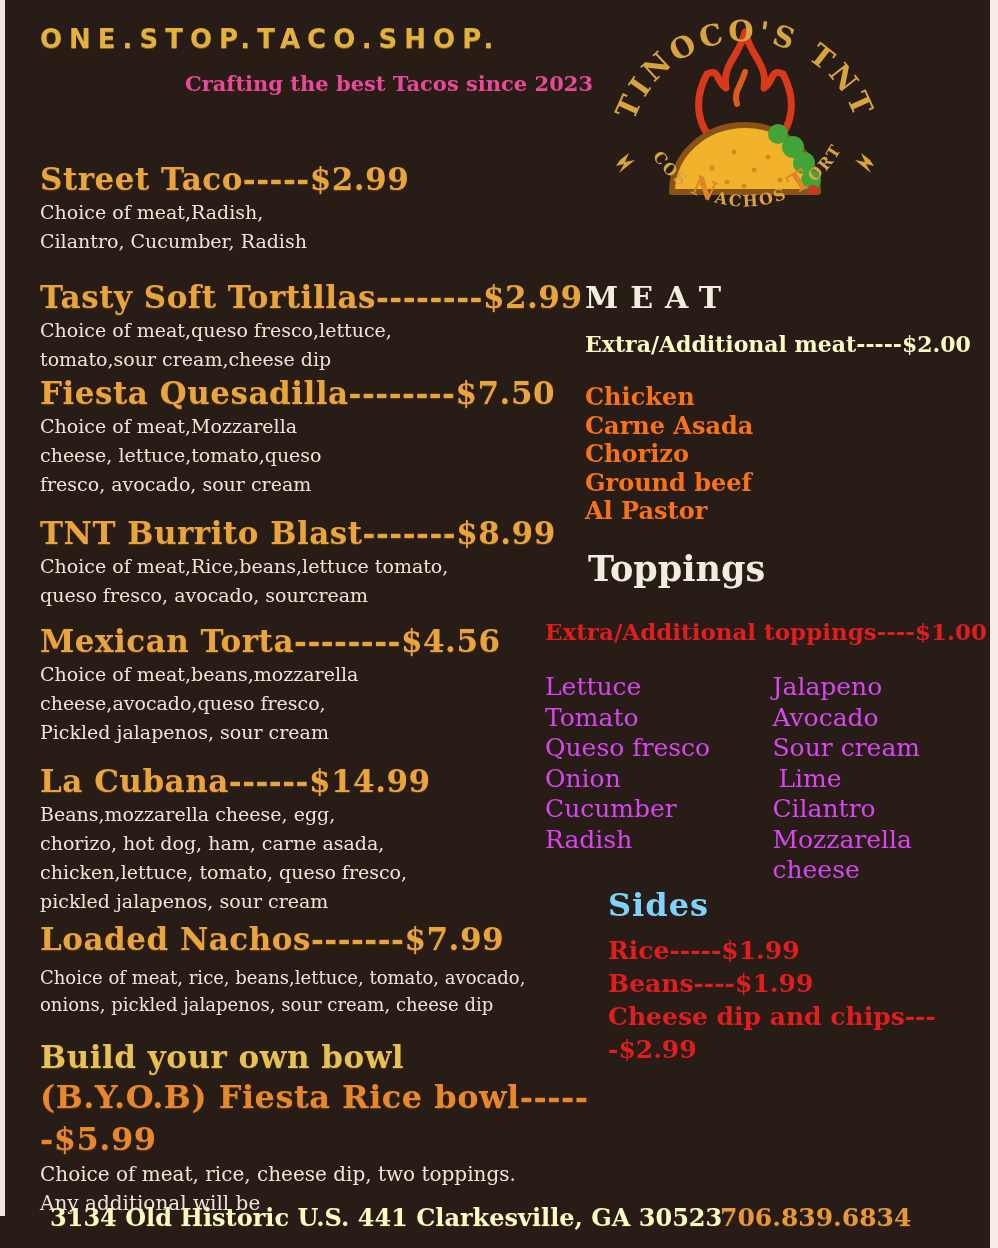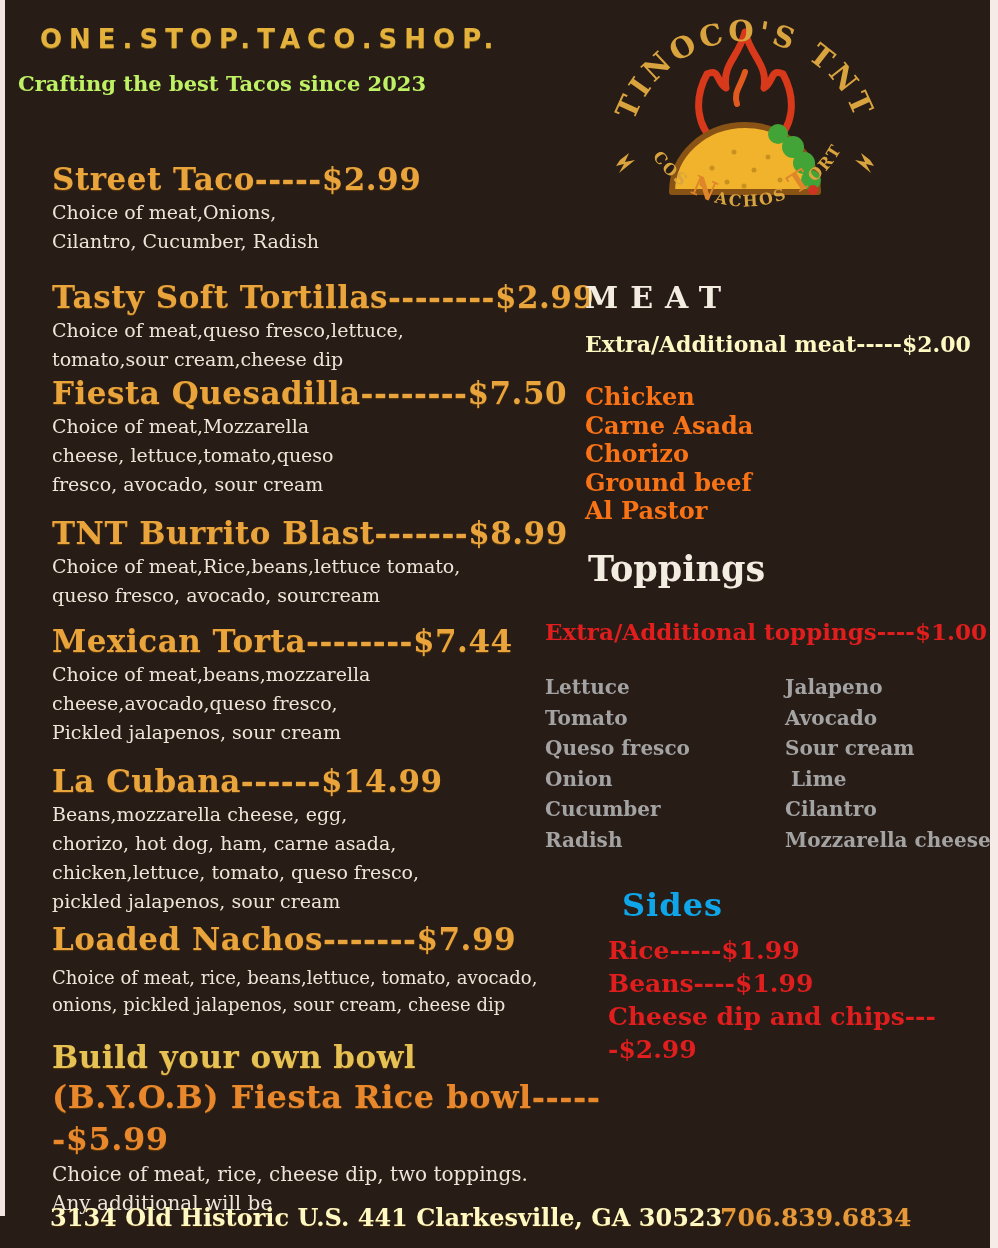--- a/index.html
+++ b/index.html
@@ -6,48 +6,48 @@
   .canvas{position:relative;width:998px;height:1248px;background:#281c17;overflow:hidden;
           font-family:"DejaVu Serif",serif;}
   .edge{position:absolute;top:0;background:#f3e6e2;}
   .edge.left{left:0;width:5px;height:1216px;}
   .edge.right{right:0;width:8px;height:1248px;background:#f6ebe7;}
 
   
   .brand-title{position:absolute;left:40px;top:24px;font-family:"DejaVu Sans",sans-serif;
     font-weight:bold;font-size:26px;letter-spacing:7px;color:#e3b13c;
     text-shadow:0 1px 0 #7a5a14;}
-  .brand-sub{position:absolute;left:18px;top:71px;width:575px;text-align:left;
-    font-size:21px;font-weight:bold;color:#bef264;}
-
-  
-  .left-col{position:absolute;left:52px;top:160px;width:585px;}
+  .brand-sub{position:absolute;left:18px;top:71px;width:575px;text-align:right;
+    font-size:21px;font-weight:bold;color:#ec4899;}
+
+  
+  .left-col{position:absolute;left:40px;top:160px;width:585px;}
   .item-title{font-size:31px;font-weight:bold;color:#e9a43c;line-height:38px;letter-spacing:.5px;
     text-shadow:0 1px 1px #5e3c0c;}
   .t-orange{color:#e8872b;}
   .t-gold{color:#e6c153;}
   .desc{font-size:19px;line-height:29px;color:#ece5d8;white-space:pre-line;}
   .desc.small{font-size:18px;line-height:27px;margin-top:6px;}
   .mi{margin:0;}
 
   
   .logo{position:absolute;left:592px;top:0;width:306px;height:266px;}
   .meat-block{position:absolute;left:585px;top:280px;}
   .sec-h{font-size:30px;font-weight:bold;letter-spacing:12px;color:#f3ece1;}
   .extra-line{font-size:22px;font-weight:bold;color:#fef9c3;margin-top:16px;}
   .red-list{list-style:none;margin:26px 0 0 0;padding:0;}
   .red-list li{font-size:24px;font-weight:bold;color:#f97316;line-height:28.5px;}
   .toppings-h{position:absolute;left:588px;top:548px;font-size:35px;font-weight:bold;color:#f3ece1;}
   .toppings-extra{position:absolute;left:545px;top:618px;font-size:23px;font-weight:bold;color:#e01e1e;}
   .toppings-grid{position:absolute;left:545px;top:672px;width:450px;display:flex;}
   .tcol{list-style:none;margin:0;padding:0;}
   .tcol.c1{width:240px;}
-  .tcol li{font-size:20px;font-weight:bold;color:#a3a3a3;line-height:30.5px;}
+  .tcol li{font-size:25px;font-weight:normal;color:#d946ef;line-height:30.5px;}
   .sides-block{position:absolute;left:608px;top:886px;}
-  .sides-h{font-size:32px;font-weight:bold;color:#0ea5e9;margin-left:14px;letter-spacing:1px;}
+  .sides-h{font-size:32px;font-weight:bold;color:#7dd3fc;letter-spacing:1px;}
   .sides-list{list-style:none;margin:10px 0 4px 0;padding:0;}
   .sides-list li{font-size:25px;font-weight:bold;color:#e01e1e;line-height:33px;}
 
   
   .footer{position:absolute;left:0;top:1203px;width:998px;height:45px;}
   .addr{position:absolute;left:50px;top:0;font-size:24px;font-weight:bold;color:#fef9c3;
     text-shadow:0 1px 1px #4d2e08;}
   .phone{position:absolute;left:720px;top:0;font-size:25px;font-weight:bold;color:#e6993a;
     text-shadow:0 1px 1px #4d2e08;}
 </style>
@@ -102,41 +102,41 @@
         <textPath href="#arcBot" startOffset="50%" text-anchor="middle">
           <tspan font-size="27" fill="#e0862a">T</tspan><tspan>ACOS </tspan><tspan font-size="27" fill="#e0862a">N</tspan><tspan>ACHOS </tspan><tspan font-size="27" fill="#e0862a">T</tspan><tspan>ORTAS</tspan>
         </textPath>
       </text>
     </svg>
   </div>
 
   <div class="left-col">
     <div class="mi">
       <div class="item-title">Street Taco-----$2.99</div>
-      <div class="desc">Choice of meat,Onions,
+      <div class="desc">Choice of meat,Radish,
 Cilantro, Cucumber, Radish</div>
     </div>
     <div class="mi" style="margin-top:22px">
       <div class="item-title">Tasty Soft Tortillas--------$2.99</div>
       <div class="desc">Choice of meat,queso fresco,lettuce,
 tomato,sour cream,cheese dip</div>
     </div>
     <div class="mi">
       <div class="item-title">Fiesta Quesadilla--------$7.50</div>
       <div class="desc">Choice of meat,Mozzarella
 cheese, lettuce,tomato,queso
 fresco, avocado, sour cream</div>
     </div>
     <div class="mi" style="margin-top:15px">
       <div class="item-title">TNT Burrito Blast-------$8.99</div>
       <div class="desc">Choice of meat,Rice,beans,lettuce tomato,
 queso fresco, avocado, sourcream</div>
     </div>
     <div class="mi" style="margin-top:12px">
-      <div class="item-title">Mexican Torta--------$7.44</div>
+      <div class="item-title">Mexican Torta--------$4.56</div>
       <div class="desc">Choice of meat,beans,mozzarella
 cheese,avocado,queso fresco,
 Pickled jalapenos, sour cream</div>
     </div>
     <div class="mi" style="margin-top:15px">
       <div class="item-title">La Cubana------$14.99</div>
       <div class="desc">Beans,mozzarella cheese, egg,
 chorizo, hot dog, ham, carne asada,
 chicken,lettuce, tomato, queso fresco,
 pickled jalapenos, sour cream</div>

